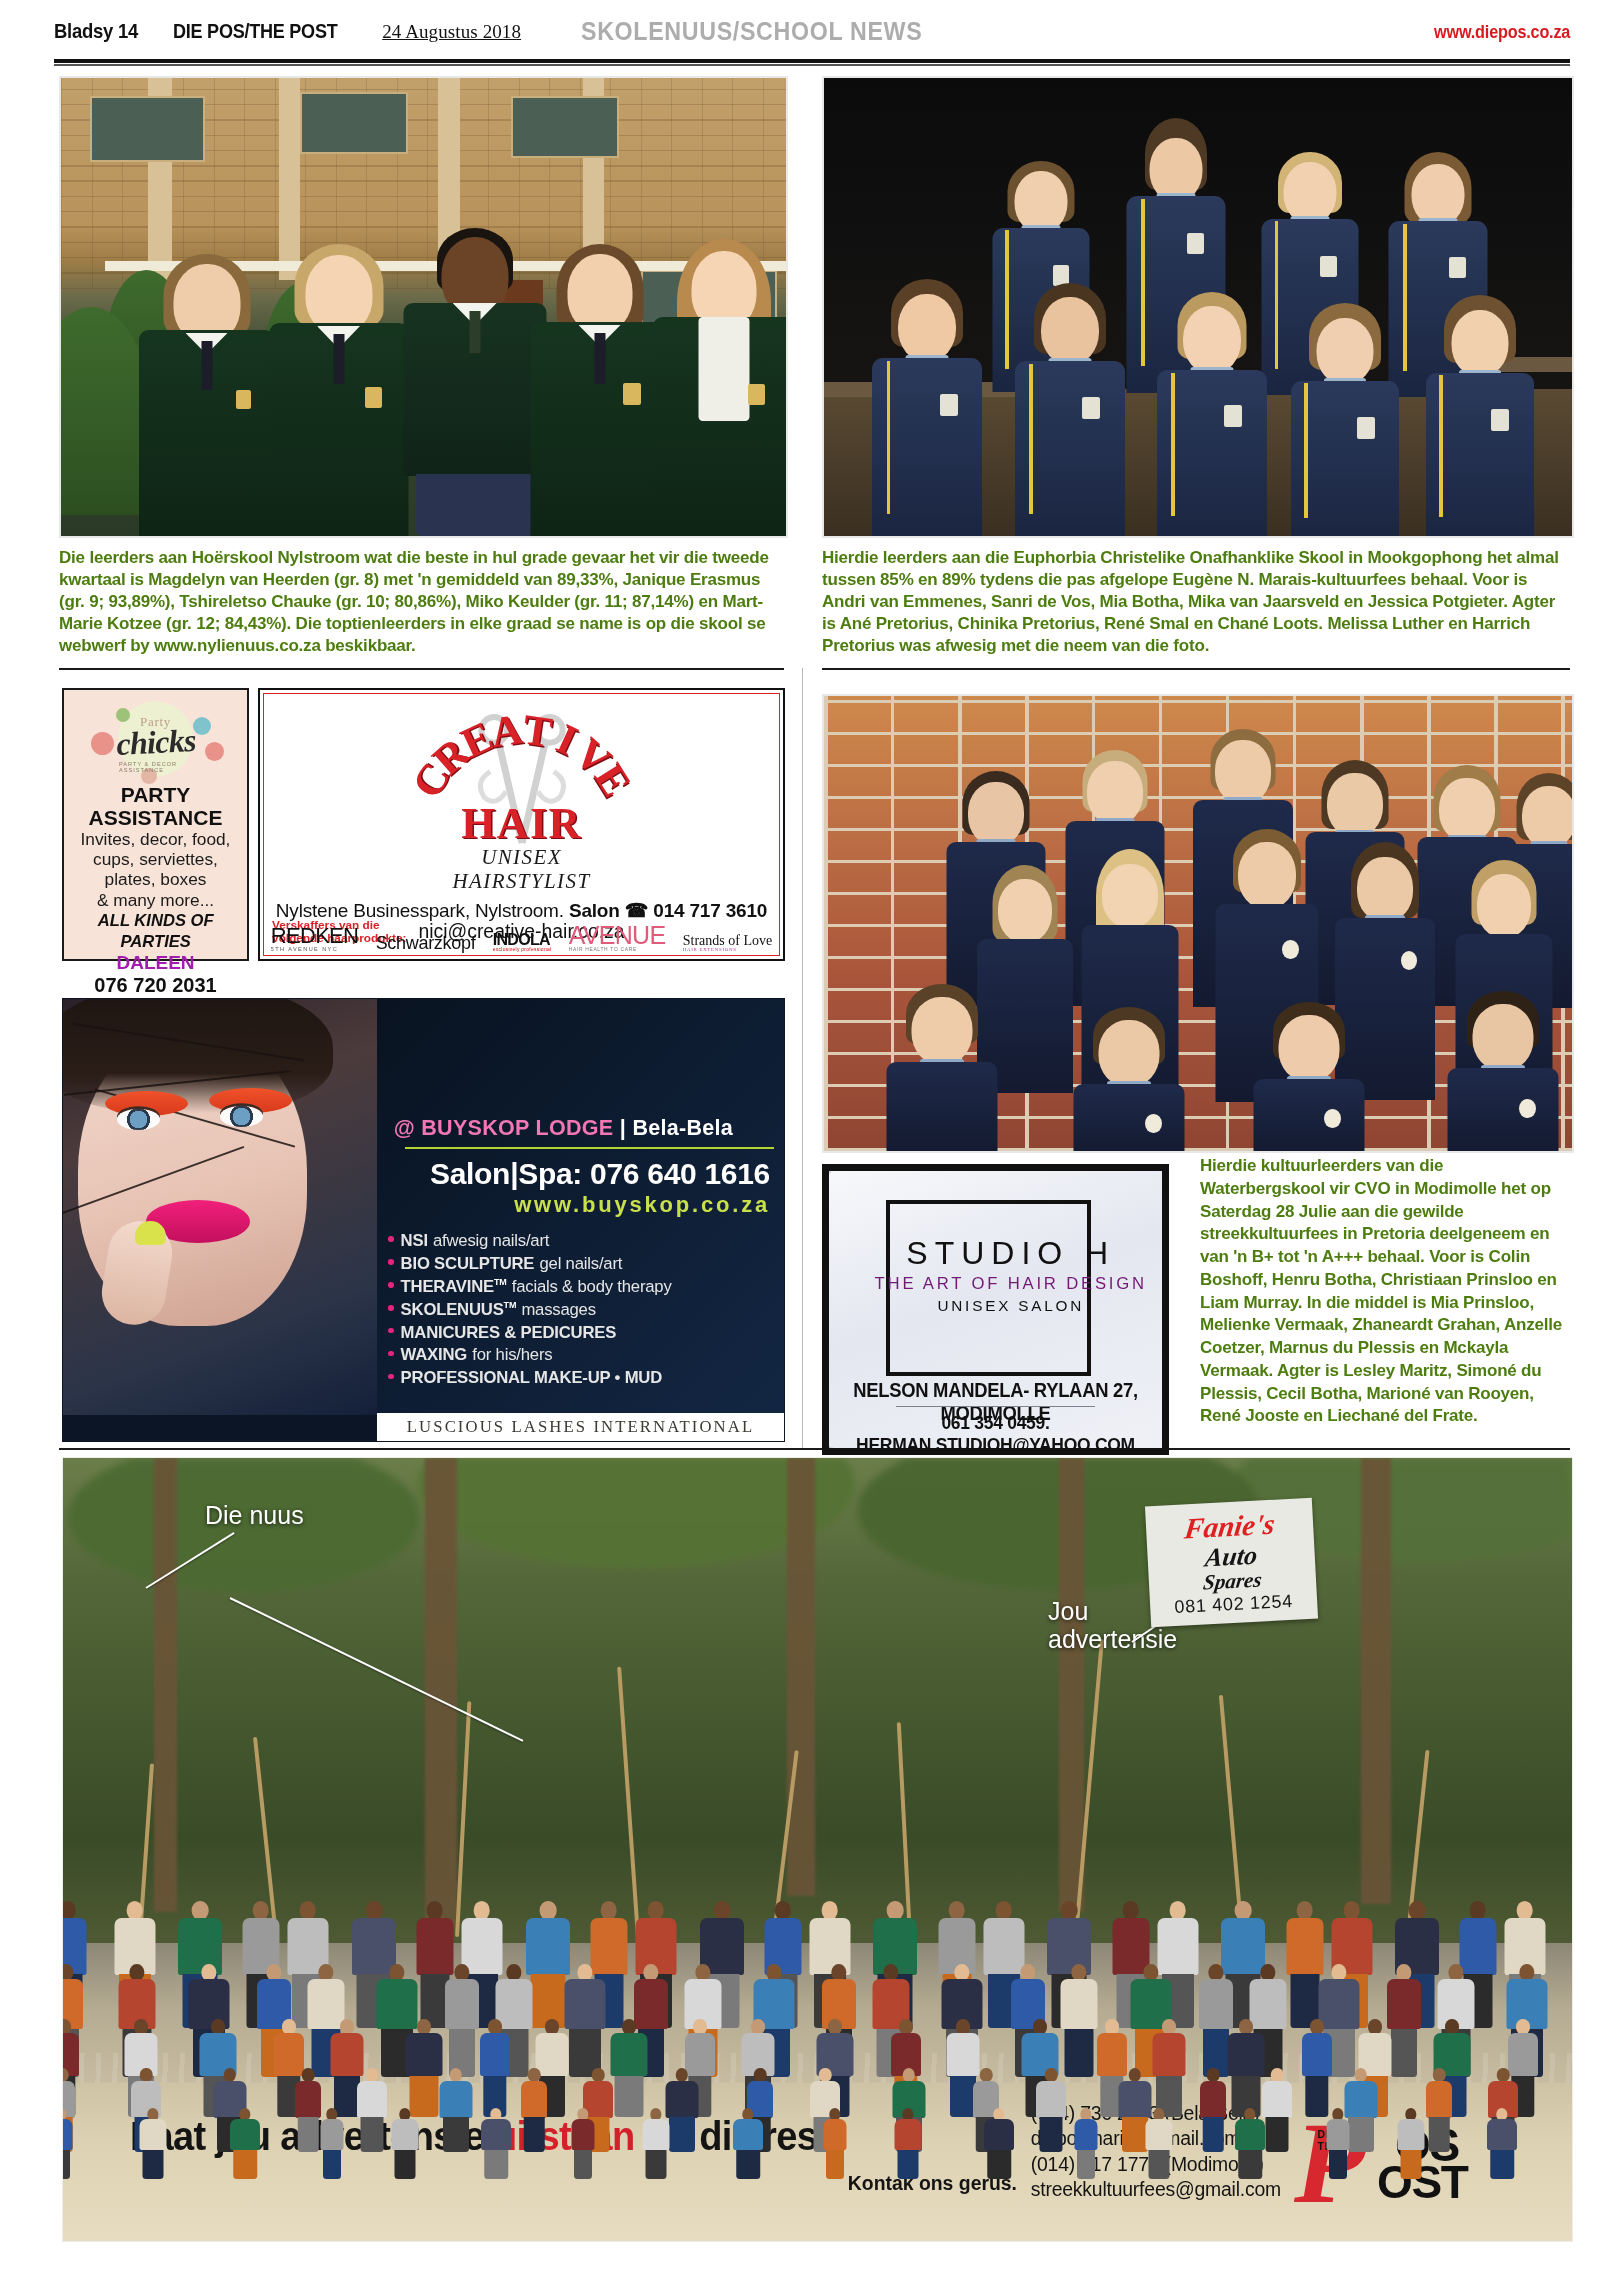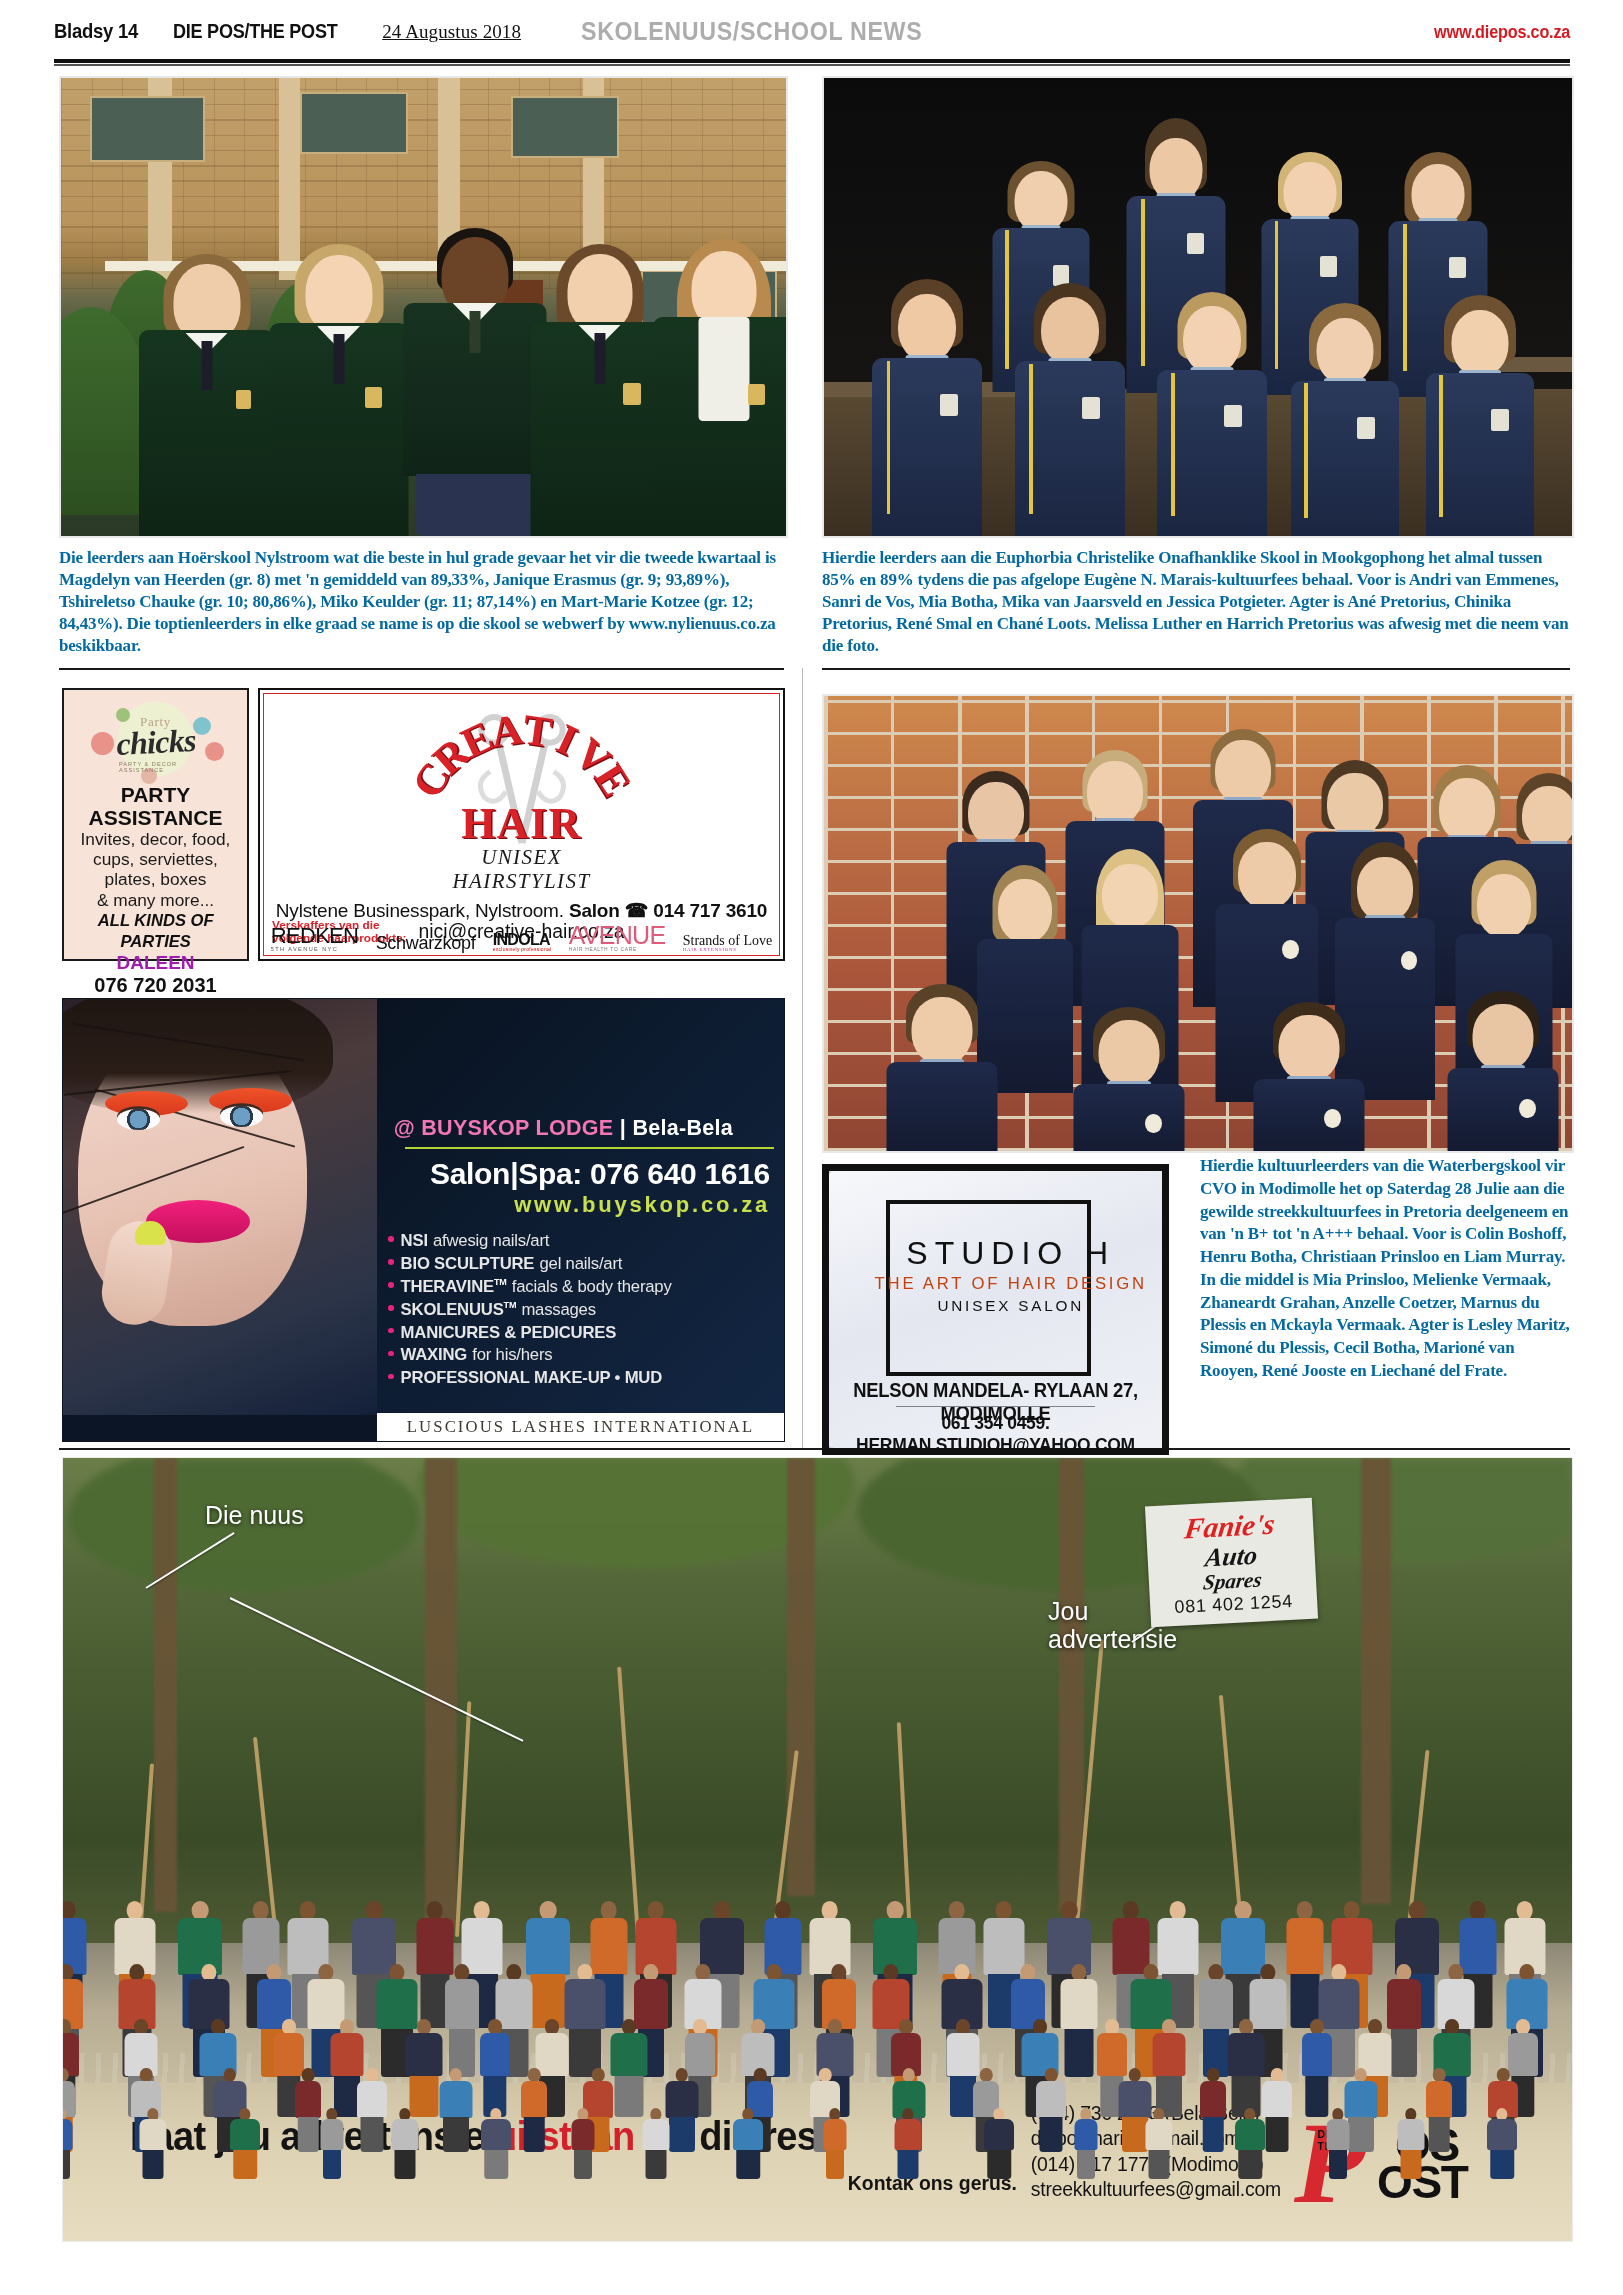--- a/index.html
+++ b/index.html
@@ -79,22 +79,22 @@
     background-blend-mode:normal,normal,normal;opacity:.96;}
   .ph3 .kid{position:absolute;}
   .ph3 .kid .head{position:absolute;left:50%;transform:translateX(-50%);border-radius:47%;}
   .ph3 .kid .hair{position:absolute;left:50%;transform:translateX(-50%);border-radius:50% 50% 16% 16%;}
   .ph3 .kid .body{position:absolute;left:50%;transform:translateX(-50%);
     background:linear-gradient(180deg,#1f2a4a,#131a30);border-radius:9.7px 9.7px 0 0;}
   .ph3 .kid .collar{position:absolute;left:50%;transform:translateX(-50%);background:#8fa9c6;height:6.2px;border-radius:2.8px;}
   .ph3 .kid .crest{position:absolute;background:#efeada;border-radius:50%;}
 
   
-  .caption{position:absolute;font-family:Liberation Serif, serif;font-weight:700;
-           color:#0369a1;line-height:1.30;letter-spacing:-0.2px;}
+  .caption{position:absolute;font-family:Liberation Sans, sans-serif;font-weight:700;
+           color:#4d7c0f;line-height:1.30;letter-spacing:-0.2px;}
   .cap1{left:59px;top:547px;width:725px;font-size:17px;}
   .cap2{left:822px;top:547px;width:749px;font-size:17px;}
   .cap3{left:1200px;top:1155px;width:370px;font-size:17px;line-height:1.34;}
 
   .hrule{position:absolute;background:#1a1a1a;}
   .vrule{position:absolute;background:#b9b9b9;width:1.4px;}
 
   
   .ad-chicks{position:absolute;left:62px;top:688px;width:187px;height:273px;
     border:2.8px solid #1a1a1a;background:#f7e3d8;box-sizing:border-box;}
@@ -206,21 +206,21 @@
   .st-marble{position:absolute;inset:0;
     background:
       linear-gradient(58deg,rgba(110,122,160,.30) 0 1.4px,transparent 1.4px 40px),
       linear-gradient(122deg,rgba(110,122,160,.24) 0 2.1px,transparent 2.1px 51px),
       linear-gradient(14deg,rgba(130,140,175,.20) 0 1.4px,transparent 1.4px 28px),
       linear-gradient(160deg,#f7f8fb 0%,#e4e7f0 45%,#eff1f6 100%);}
   .st-frame{position:absolute;left:57px;top:29px;width:197px;height:168px;border:4.9px solid #111;}
   .st-name{position:absolute;left:0;right:-30.5px;top:64px;text-align:center;
     font-size:32px;color:#111;letter-spacing:7px;font-weight:400;}
   .st-art{position:absolute;left:0;right:-30.5px;top:103px;text-align:center;
-    font-size:16.7px;color:#c2410c;letter-spacing:2.8px;}
+    font-size:16.7px;color:#701a75;letter-spacing:2.8px;}
   .st-uni{position:absolute;left:0;right:-30.5px;top:126px;text-align:center;
     font-size:15.3px;color:#111;letter-spacing:2.8px;}
   .st-addr{position:absolute;left:0;right:0;top:208px;text-align:center;font-weight:700;
     font-size:20px;color:#111;transform:scaleX(.92);letter-spacing:-0.3px;}
   .st-div{position:absolute;left:67px;right:67px;top:235px;height:1.4px;background:#7e828f;}
   .st-tel{position:absolute;left:0;right:0;top:241px;text-align:center;font-weight:700;
     font-size:19px;color:#111;transform:scaleX(.92);letter-spacing:-0.3px;}
 
   
   .houseAd{position:absolute;left:62px;top:1457px;width:1509px;height:783px;overflow:hidden;

